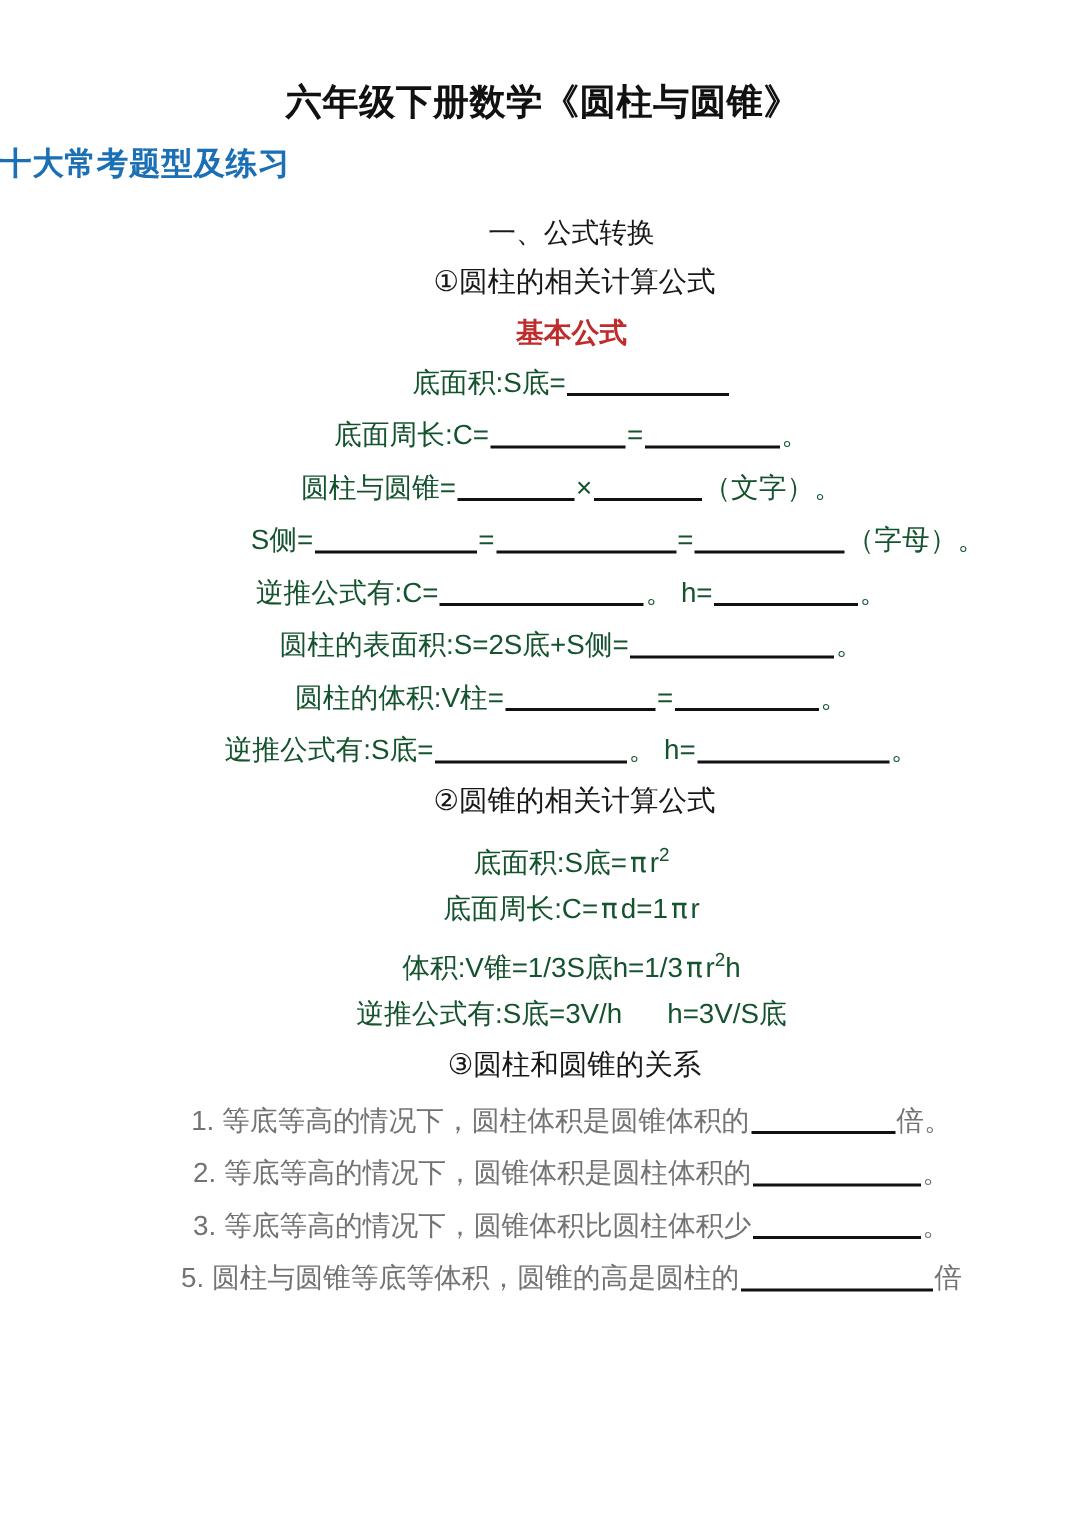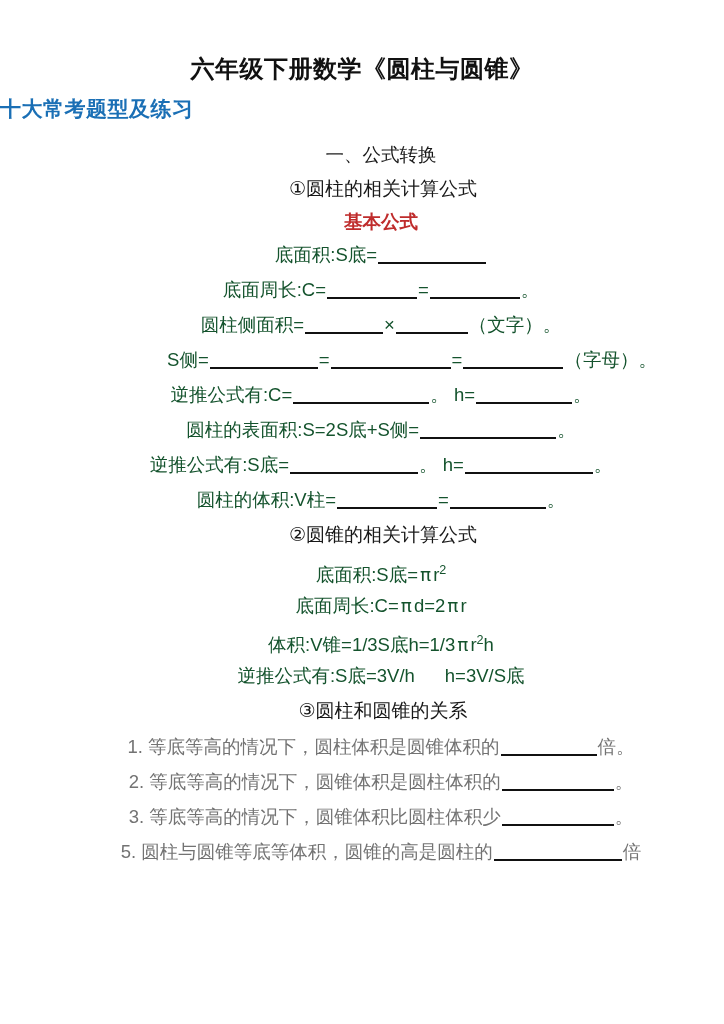--- a/index.html
+++ b/index.html
@@ -131,32 +131,32 @@
 
   <div class="content">
 
     <div class="section-head">一、公式转换</div>
     <div class="section-head circled">①圆柱的相关计算公式</div>
 
     <div class="section-head red">基本公式</div>
     <div id="g0-lines">
         <div class="line"><span>底面积:S底=</span><span class="blank b108"></span></div>
         <div class="line"><span>底面周长:C=</span><span class="blank b90"></span><span>=</span><span class="blank b90"></span><span>。</span></div>
-        <div class="line"><span>圆柱侧面积=</span><span class="blank b78"></span><span>×</span><span class="blank b72"></span><span>（文字）。</span></div>
+        <div class="line"><span>圆柱与圆锥=</span><span class="blank b78"></span><span>×</span><span class="blank b72"></span><span>（文字）。</span></div>
         <div class="line indent-line"><span>S侧=</span><span class="blank b108"></span><span>=</span><span class="blank b120"></span><span>=</span><span class="blank b100"></span><span>（字母）。</span></div>
         <div class="line"><span>逆推公式有:C=</span><span class="blank b136"></span><span>。 h=</span><span class="blank b96"></span><span>。</span></div>
         <div class="line"><span>圆柱的表面积:S=2S底+S侧=</span><span class="blank b136"></span><span>。</span></div>
+        <div class="line"><span>圆柱的体积:V柱=</span><span class="blank b100"></span><span>=</span><span class="blank b96"></span><span>。</span></div>
         <div class="line"><span>逆推公式有:S底=</span><span class="blank b128"></span><span>。 h=</span><span class="blank b128"></span><span>。</span></div>
-        <div class="line"><span>圆柱的体积:V柱=</span><span class="blank b100"></span><span>=</span><span class="blank b96"></span><span>。</span></div>
       </div>
 
     <div class="section-head circled">②圆锥的相关计算公式</div>
     <div id="g1-lines">
         <div class="line"><span>底面积:S底=</span><span class="pi">π</span><span>r</span><sup>2</sup></div>
-        <div class="line"><span>底面周长:C=</span><span class="pi">π</span><span>d=2</span><span class="pi">π</span><span>r</span></div>
+        <div class="line"><span>底面周长:C=</span><span class="pi">π</span><span>d=1</span><span class="pi">π</span><span>r</span></div>
         <div class="line"><span>体积:V锥=1/3S底h=1/3</span><span class="pi">π</span><span>r</span><sup>2</sup><span>h</span></div>
         <div class="line"><span>逆推公式有:S底=3V/h</span><span class="sp-wide"></span><span>h=3V/S底</span></div>
       </div>
 
     <div class="section-head circled">③圆柱和圆锥的关系</div>
     <div id="g2-lines">
         <div class="q-line"><span>1. 等底等高的情况下，圆柱体积是圆锥体积的</span><span class="blank b96"></span><span>倍。</span></div>
         <div class="q-line"><span>2. 等底等高的情况下，圆锥体积是圆柱体积的</span><span class="blank b112"></span><span>。</span></div>
         <div class="q-line"><span>3. 等底等高的情况下，圆锥体积比圆柱体积少</span><span class="blank b112"></span><span>。</span></div>
         <div class="q-line"><span>5. 圆柱与圆锥等底等体积，圆锥的高是圆柱的</span><span class="blank b128"></span><span>倍</span></div>

